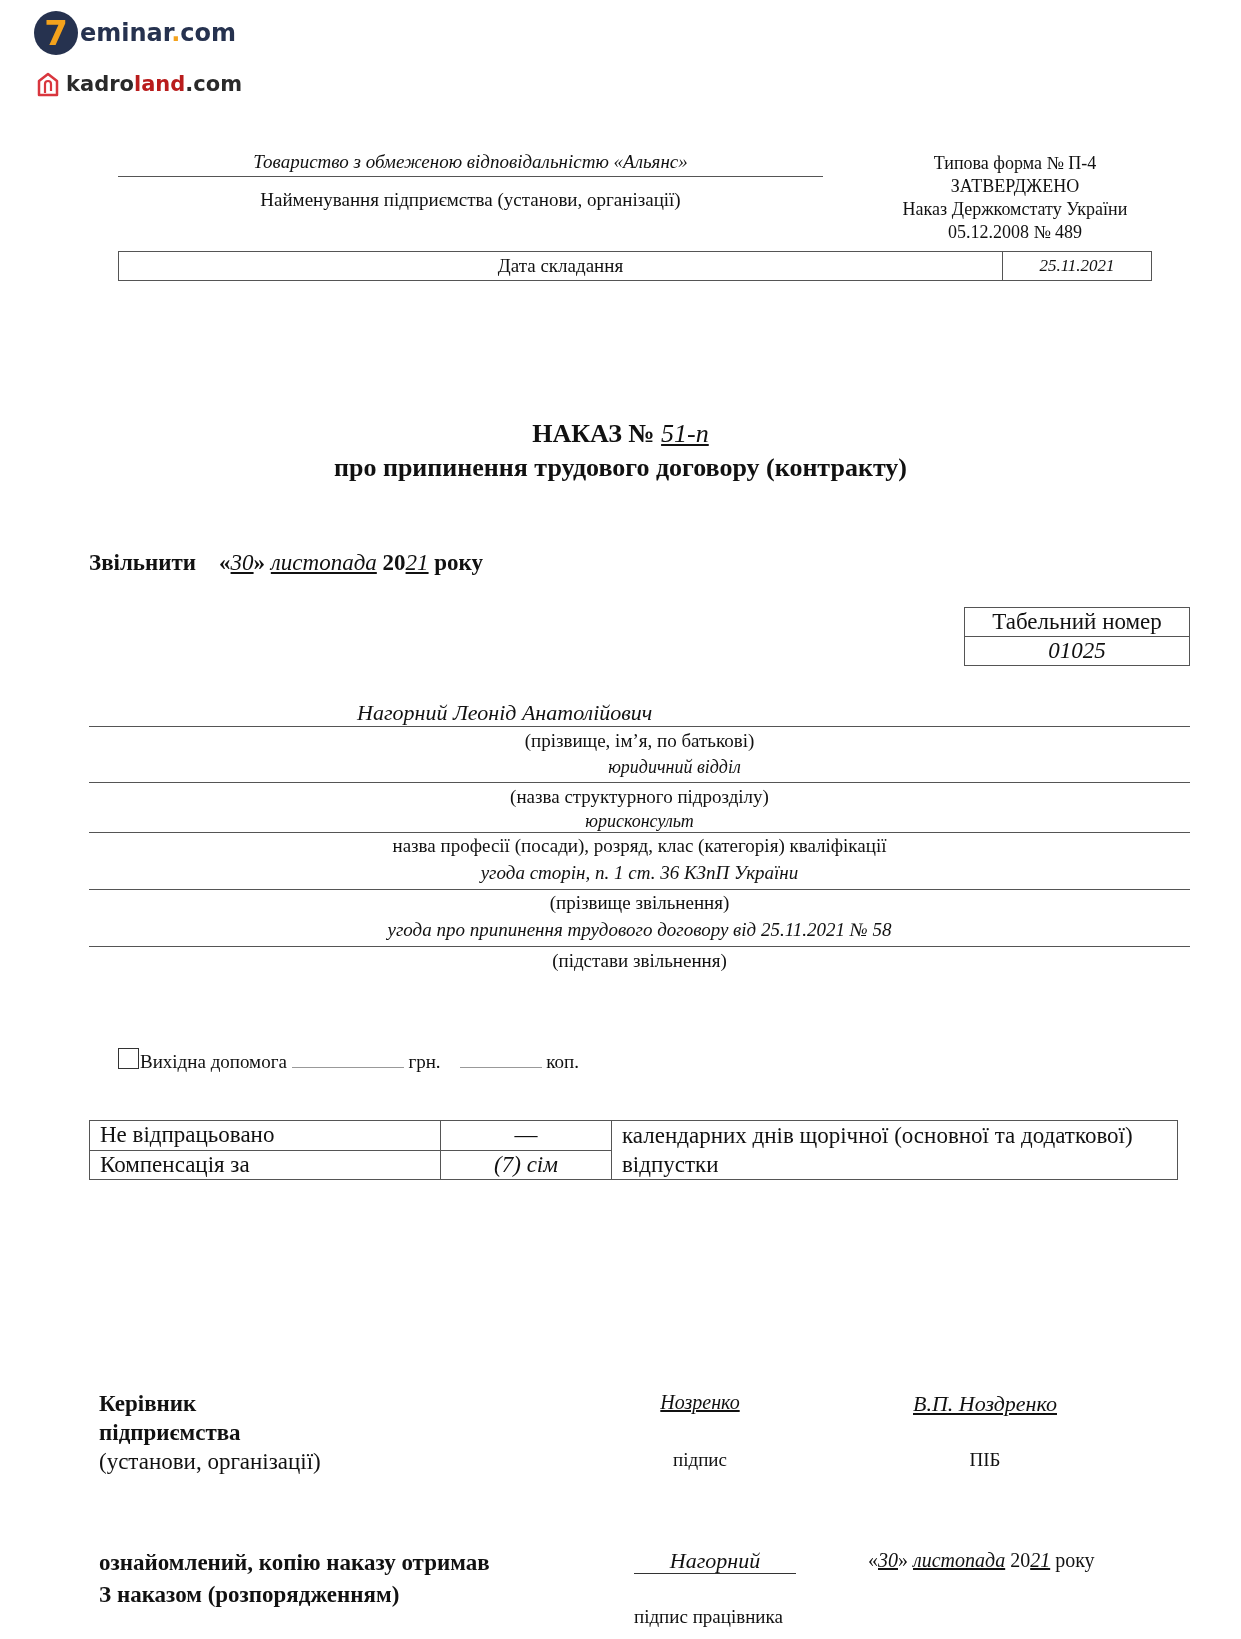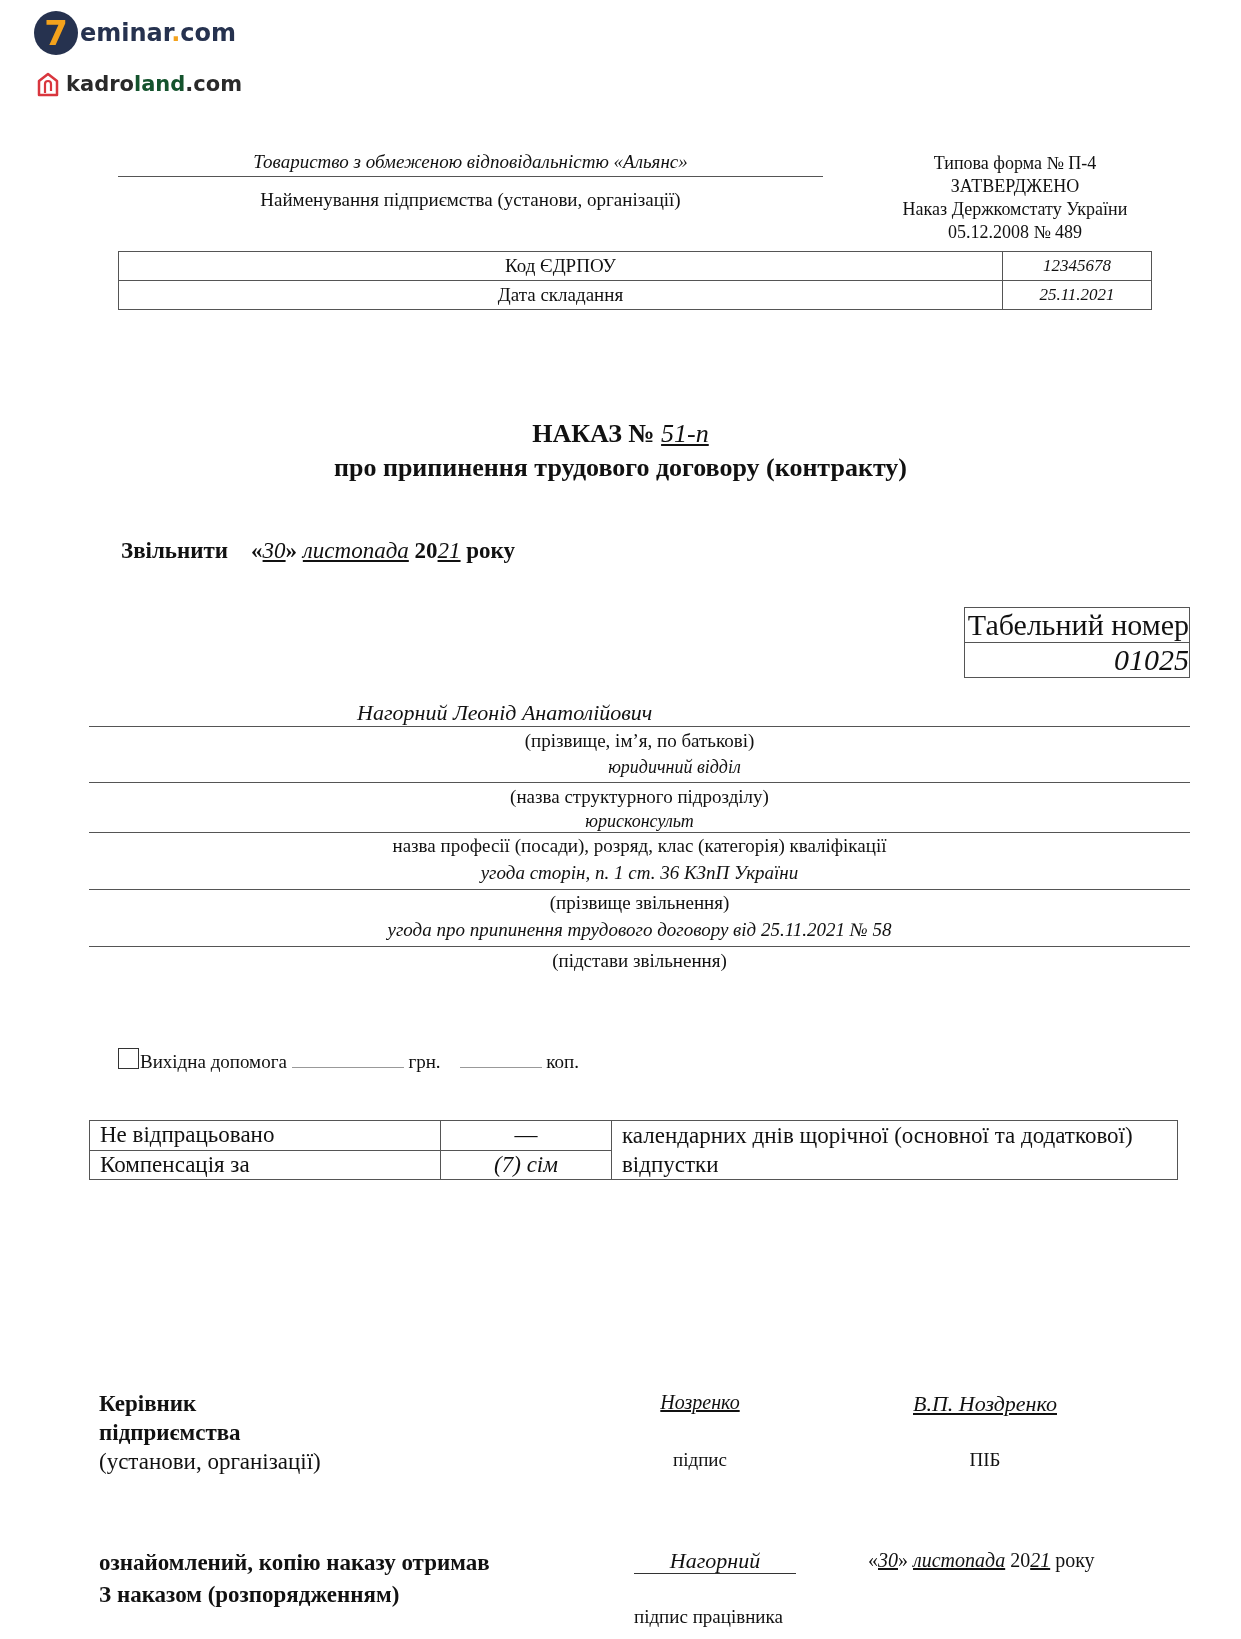--- a/index.html
+++ b/index.html
@@ -14,34 +14,34 @@
   
   .logo1 { left:34px; top:10px; height:46px; display:flex; align-items:center; }
   .logo1 .circle { width:44px; height:44px; border-radius:50%; background:#26324f;
        display:flex; align-items:center; justify-content:center; color:#f4a21c;
        font-family:"DejaVu Sans",sans-serif; font-weight:bold; font-size:34px; }
   .logo1 .txt { font-family:"DejaVu Sans",sans-serif; font-weight:bold; font-size:24px; color:#26324f; margin-left:2px; }
   .logo1 .dot { color:#f4a21c; }
   .logo2 { left:36px; top:68px; height:32px; display:flex; align-items:center; }
   .logo2 .house { width:24px; height:26px; margin-right:6px; }
   .logo2 .txt { font-family:"DejaVu Sans",sans-serif; font-weight:bold; font-size:21px; color:#2a2a2a; }
-  .logo2 .red { color:#14532d; }
+  .logo2 .red { color:#b91c1c; }
 
   .line { position:absolute; height:0; border-top:1.5px solid #555; }
   .f20 { font-size:20px; }
   .f19 { font-size:19px; }
   .f18 { font-size:18px; }
 
   table.codes { position:absolute; left:118px; top:251px; width:1034px; border-collapse:collapse; }
   table.codes td { border:1.5px solid #555; height:28px; padding:0; font-size:19px; }
   table.codes td.v { width:148px; text-align:center; font-style:italic; font-size:17px; }
   table.codes td.k { text-align:center; }
 
   .tab { position:absolute; left:964px; top:607px; width:226px; border-collapse:collapse; }
-  .tab td { border:1.5px solid #555; text-align:right; font-size:30px; height:28px; padding:0; }
+  .tab td { border:1.5px solid #555; text-align:center; font-size:23px; height:28px; padding:0; }
 
   table.comp { position:absolute; left:89px; top:1120px; width:1089px; border-collapse:collapse; }
   table.comp td { border:1.5px solid #555; font-size:23px; padding:0 10px; height:28px; }
   table.comp td.mid { text-align:center; font-style:italic; width:150px; }
   table.comp td.first { width:330px; }
   table.comp td.right { vertical-align:top; line-height:29px; }
 
   .checkbox { position:absolute; left:118px; top:1048px; width:19px; height:19px; border:1.5px solid #333; background:#fff; }
   .blank { display:inline-block; border-bottom:1px solid #999; height:18px; vertical-align:baseline; }
 </style>
@@ -68,37 +68,33 @@
 
 <div class="abs c f18" style="left:880px; top:152px; width:270px; line-height:23px;">
   <div>Типова форма № П-4</div>
   <div>ЗАТВЕРДЖЕНО</div>
   <div>Наказ Держкомстату України</div>
   <div>05.12.2008   № 489</div>
 </div>
 
 <table class="codes">
   <tbody>
-      <tr>
-    <td class="k">Код  ЄДРПОУ</td>
-    <td class="v">12345678</td>
-  </tr>
   <tr>
     <td class="k">Дата складання</td>
     <td class="v">25.11.2021</td>
   </tr>
 </tbody>
   </table>
 
 <div class="abs c b" style="left:0; top:417px; width:1241px; font-size:26px; line-height:34px;">
   <div><span>НАКАЗ № </span><span class="it u" style="font-weight:normal;">51-п</span></div>
   <div>про припинення трудового договору (контракту)</div>
 </div>
 
-<div class="abs" style="left:89px; top:538px; font-size:23px;margin-left:32px;">
+<div class="abs" style="left:89px; top:550px; font-size:23px;">
   <span class="b">Звільнити</span>&nbsp;&nbsp;&nbsp;
   <span class="b">«</span><span class="it u">30</span><span class="b">»</span>
   <span class="it u">листопада</span>
   <span class="b">20</span><span class="it u">21</span>
   <span class="b">року</span>
 </div>
 
 <table class="tab">
   <tbody>
       <tr>

